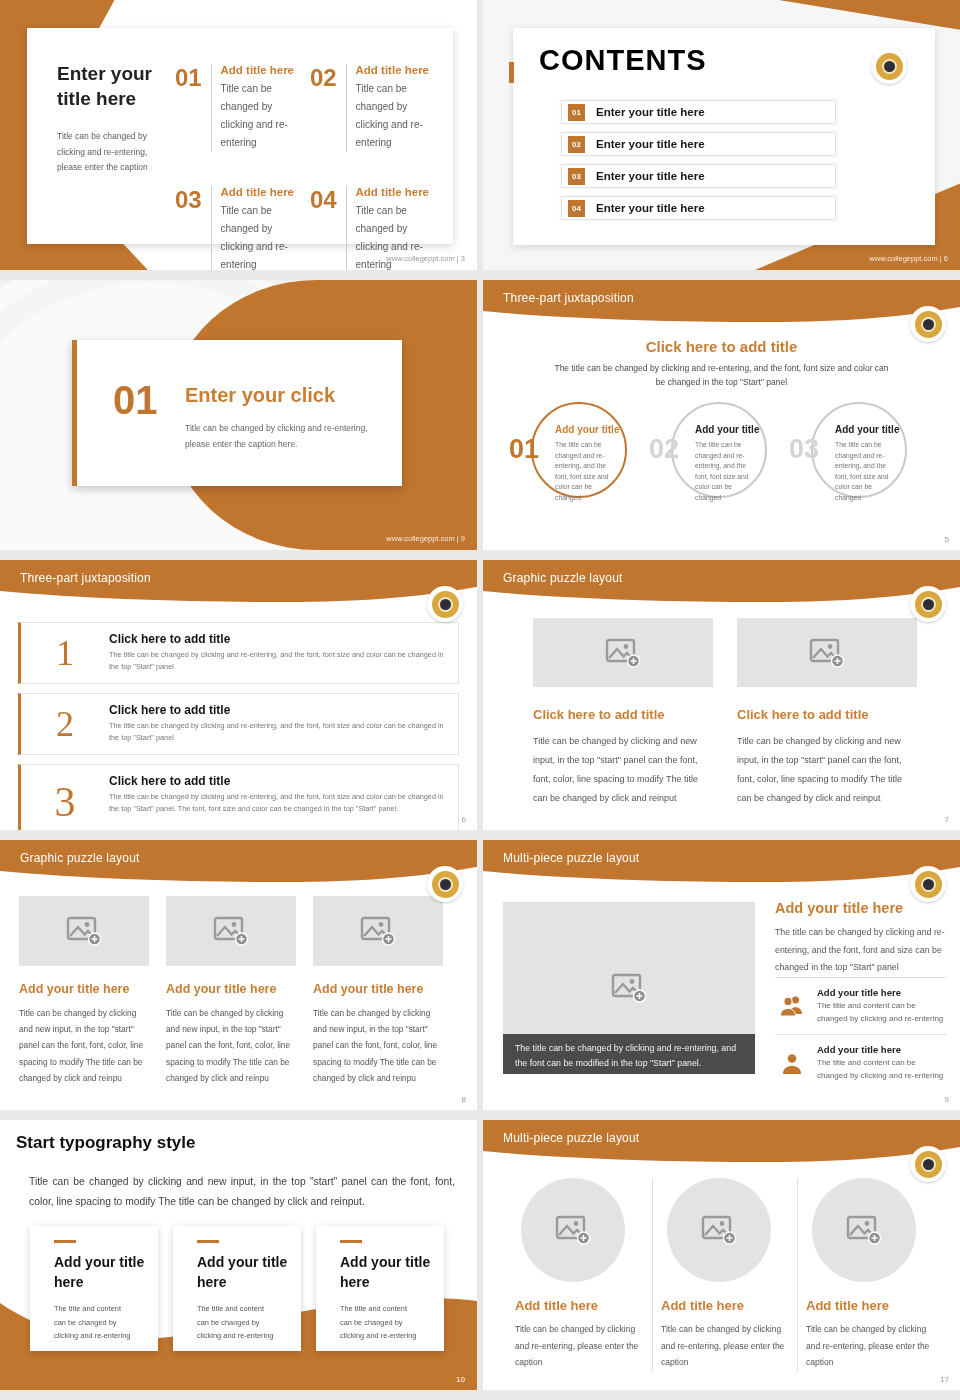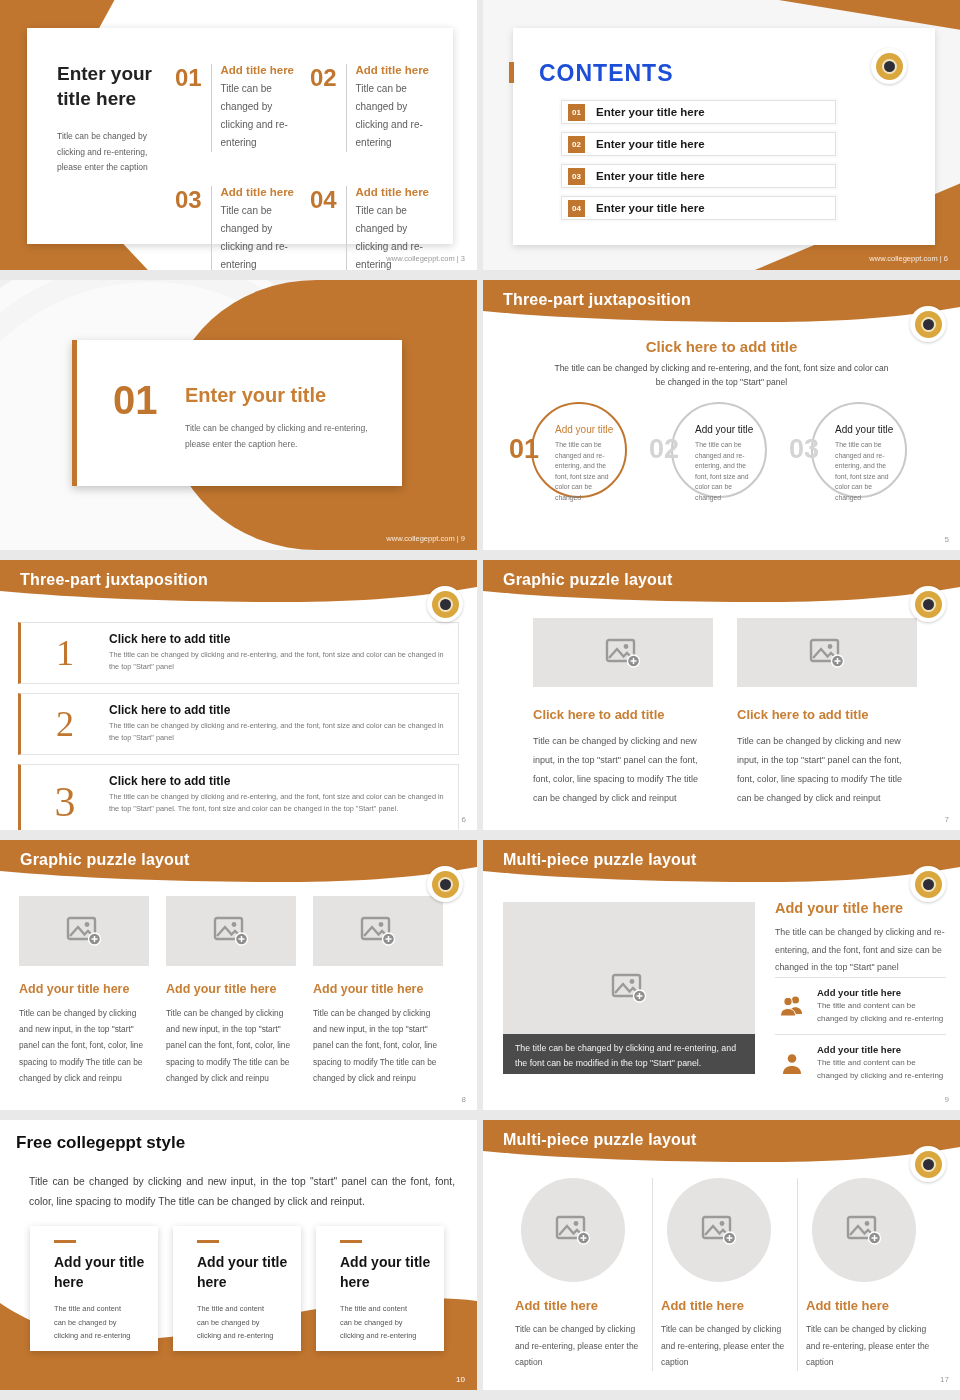--- a/index.html
+++ b/index.html
@@ -6,21 +6,21 @@
   html,body { background:#e9e9e9; }
   body { font-family:"Liberation Sans", sans-serif; }
   .canvas { position:relative; width:960px; height:1400px; background:#e9e9e9; overflow:hidden; }
 
   .slide { position:absolute; width:477px; height:270px; background:#fff; overflow:hidden; }
   .r1{top:0;} .r2{top:280px;} .r3{top:560px;} .r4{top:840px;} .r5{top:1120px;}
   .c1{left:0;} .c2{left:483px;}
 
   
   .band-svg{position:absolute;top:0;left:0;width:100%;height:48px;z-index:2;}
-  .band-title{position:absolute;top:11px;left:20px;color:#fff;font-size:16px;font-weight:bold;letter-spacing:.2px;z-index:3;}
+  .band-title{position:absolute;top:11px;left:20px;color:#fff;font-size:12px;font-weight:normal;letter-spacing:.2px;z-index:3;}
   .logo{position:absolute;right:14px;top:26px;width:36px;height:36px;background:#fff;border-radius:50%;
         display:flex;align-items:center;justify-content:center;box-shadow:0 1px 3px rgba(0,0,0,.2);z-index:4;}
   .logo-ring{width:27px;height:27px;border-radius:50%;background:#d9a73e;display:flex;align-items:center;justify-content:center;}
   .logo-core{width:15px;height:15px;border-radius:50%;background:#2e2e38;border:2px solid #f2e3bd;}
   .pagenum{position:absolute;right:11px;bottom:6px;font-size:8px;color:#9a9a9a;z-index:5;}
   .footer-light{position:absolute;right:12px;bottom:7px;font-size:7.5px;color:rgba(255,255,255,.85);z-index:5;}
   .footer-gray{position:absolute;right:12px;bottom:7px;font-size:7.5px;color:#9a9a9a;z-index:5;}
 
   .ph{background:#e5e3e2;display:flex;align-items:center;justify-content:center;}
   .img-icon{width:36px;height:30px;}
@@ -41,21 +41,21 @@
   .s1-it-title{font-size:11.5px;font-weight:bold;color:#c87e33;margin-bottom:4px;}
   .s1-it-body{font-size:10px;color:#5c5c5c;line-height:1.8;max-width:96px;}
 
   
   .s2{background:#f6f6f6;}
   .s2-wedge-top{position:absolute;inset:0;background:#c1762f;clip-path:polygon(62% 0,100% 0,100% 11%);}
   .s2-wedge-bot{position:absolute;inset:0;background:#c1762f;clip-path:polygon(100% 68%,100% 100%,57% 100%);}
   .s2-card{position:absolute;left:30px;top:28px;right:25px;bottom:25px;background:#fff;
      box-shadow:0 2px 7px rgba(0,0,0,.14);}
   .s2-bar{position:absolute;left:-4px;top:34px;width:5px;height:21px;background:#c1762f;}
-  .s2-title{position:absolute;left:26px;top:32px;font-size:23px;font-weight:bold;color:#1d4ed8;letter-spacing:1px;}
+  .s2-title{position:absolute;left:26px;top:16px;font-size:29px;font-weight:bold;color:#000000;letter-spacing:1px;}
   .s2-rows{position:absolute;left:48px;top:72px;width:275px;}
   .s2-row{display:flex;align-items:center;height:24px;background:#fff;border:1px solid #e0e0e0;
      box-shadow:0 0 0 2px #fafafa;margin-bottom:8px;}
   .s2-numbox{width:17px;height:17px;background:#c1762f;color:#fff;font-size:8px;font-weight:bold;
      display:flex;align-items:center;justify-content:center;margin-left:6px;}
   .s2-label{margin-left:11px;font-size:11.5px;font-weight:bold;color:#1a1a1a;}
   .s2-logo{top:20px;right:28px;}
 
   
   .s3{background:#fafafa;}
@@ -74,21 +74,21 @@
   
   .s4-title{position:absolute;top:58px;width:100%;text-align:center;font-size:15px;font-weight:bold;color:#c87e33;}
   .s4-sub{position:absolute;top:82px;left:70px;right:70px;text-align:center;font-size:8.5px;color:#4a4a4a;line-height:1.6;}
   .s4-circles{position:absolute;top:122px;left:48px;right:16px;display:flex;gap:44px;}
   .s4-circle{position:relative;width:96px;height:96px;border-radius:50%;flex:none;}
   .s4-circle.active{border:2px solid #c1762f;}
   .s4-circle.idle{border:2px solid #c9c9c9;}
   .s4-cnum{position:absolute;left:-24px;top:30px;font-size:27px;font-weight:bold;}
   .s4-circle.active .s4-cnum{color:#c1762f;}
   .s4-circle.idle .s4-cnum{color:#d4d4d4;}
-  .s4-ct{position:absolute;left:22px;top:20px;font-size:10px;font-weight:normal;color:#222;white-space:nowrap;}
+  .s4-ct{position:absolute;left:22px;top:20px;font-size:10px;font-weight:bold;color:#222;white-space:nowrap;}
   .s4-circle.active .s4-ct{color:#c87e33;}
   .s4-cb{position:absolute;left:22px;top:36px;width:64px;font-size:6.8px;color:#777;line-height:1.55;}
 
   
   .s5-rows{position:absolute;left:18px;right:18px;top:62px;}
   .s5-row{display:flex;background:#fff;border:1px solid #e3e3e3;border-left:3px solid #c1762f;margin-bottom:9px;}
   .s5-num{width:88px;flex:none;text-align:center;font-family:"Liberation Serif",serif;
      font-size:36px;color:#c1762f;align-self:center;line-height:1;}
   .s5-body{padding:9px 12px 9px 0;}
   .s5-rt{font-size:12px;font-weight:bold;color:#141414;margin-bottom:3px;}
@@ -245,21 +245,21 @@
     </div>
     <div class="footer-light">www.collegeppt.com | 6</div>
   </section>
 
   <section class="slide s3 r2 c1">
     <div class="s3-arc1"></div>
     <div class="s3-arc2"></div>
     <div class="s3-orange"></div>
     <div class="s3-card">
       <div class="s3-num">01</div>
-      <div class="s3-title">Enter your title</div>
+      <div class="s3-title">Enter your click</div>
       <div class="s3-caption">Title can be changed by clicking and re-entering, please enter the caption here.</div>
     </div>
     <div class="footer-light">www.collegeppt.com | 9</div>
   </section>
 
   <section class="slide r2 c2">
     <svg class="band-svg" viewBox="0 0 477 48" preserveAspectRatio="none">
         <use href="#bandpath" fill="#c1762f"></use>
       </svg>
     <div class="band-title">Three-part juxtaposition</div>
@@ -436,21 +436,21 @@
         <div>
           <div class="s8-ft">Add your title here</div>
           <div class="s8-fb">The title and content can be changed by clicking and re-entering</div>
         </div>
       </div>
     </div>
     <div class="pagenum">9</div>
   </section>
 
   <section class="slide r5 c1">
-    <div class="s9-title">Free collegeppt style</div>
+    <div class="s9-title">Start typography style</div>
     <div class="s9-par">Title can be changed by clicking and new input, in the top "start" panel can the font, font, color, line spacing to modify The title can be changed by click and reinput.</div>
     <svg class="s9-wave" viewBox="0 0 477 125" preserveAspectRatio="none">
       <path d="M0 38 C35 62 80 78 145 74 C225 69 270 50 330 42 C385 35 435 30 477 36 L477 125 L0 125 Z" fill="#c1762f"></path>
     </svg>
     <div class="s9-cards">
       <div class="s9-card">
         <div class="s9-dash"></div>
         <div class="s9-ct">Add your title here</div>
         <div class="s9-cb">The title and content can be changed by clicking and re-entering</div>
       </div>

